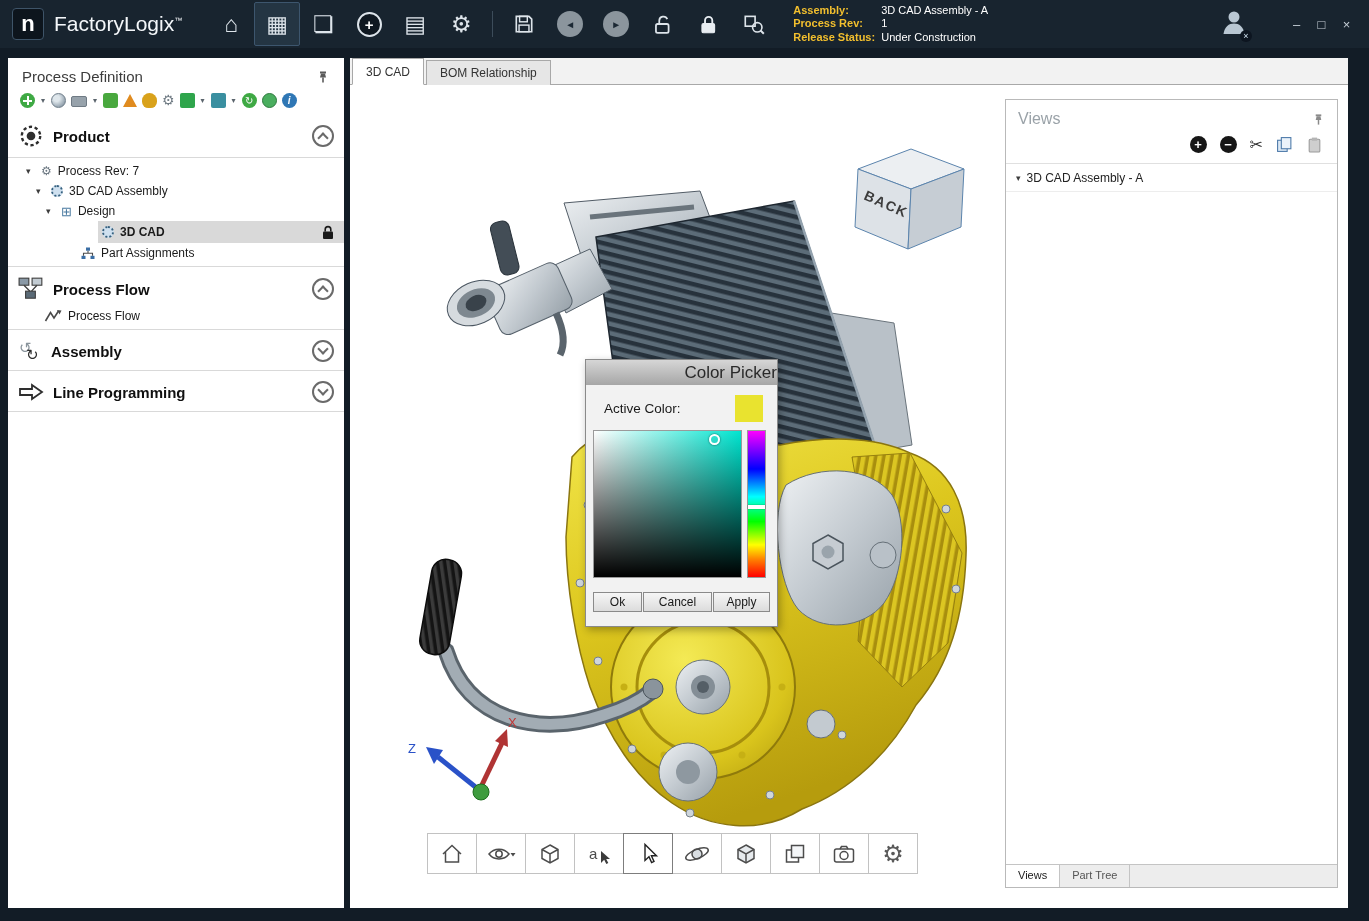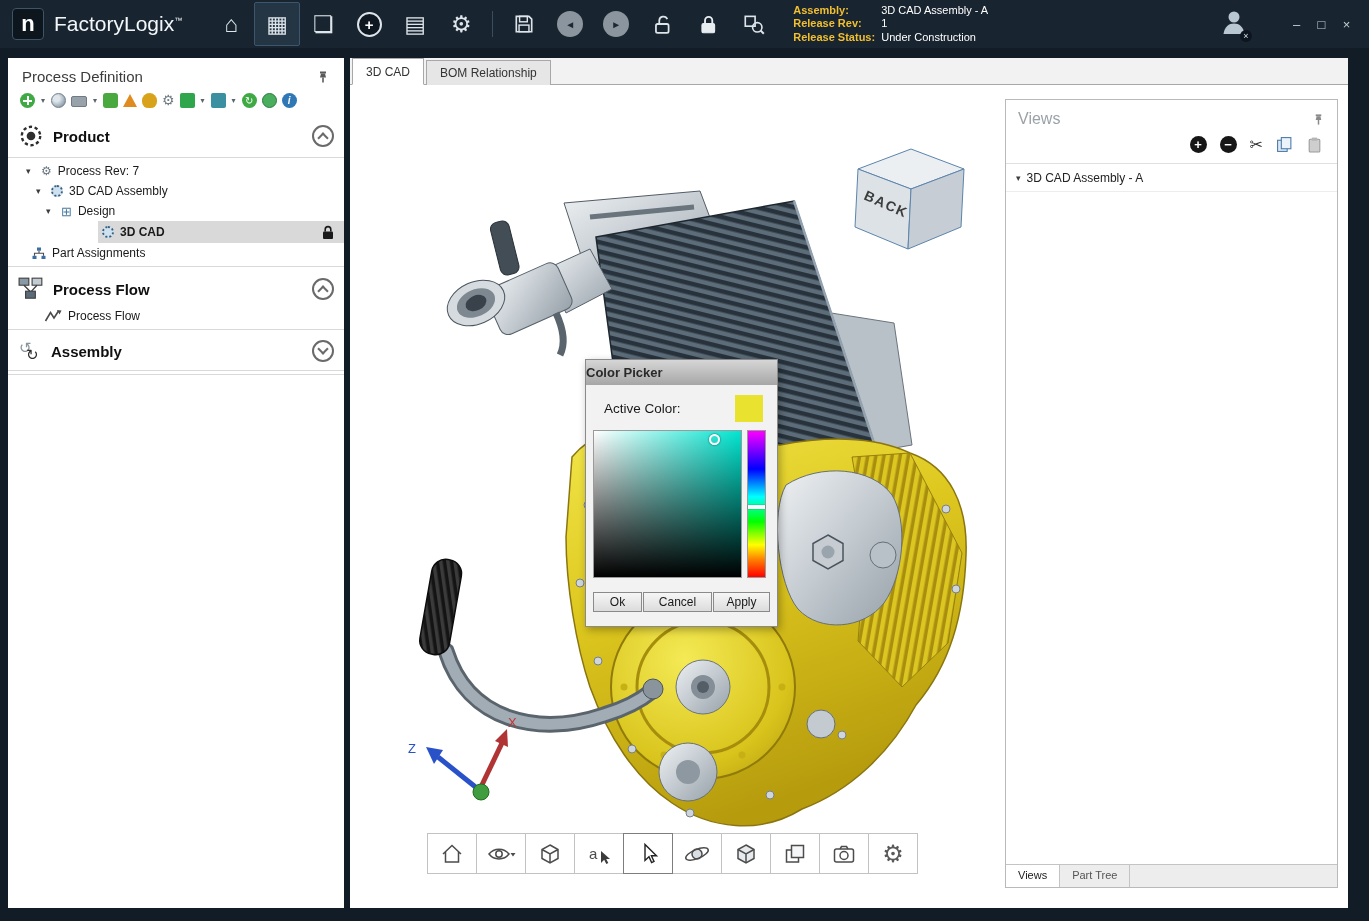--- a/index.html
+++ b/index.html
@@ -91,21 +91,21 @@
 .vp-row{display:flex;align-items:center;height:28px;padding:0 10px;border-bottom:1px solid #ededed;gap:6px}
 .vp-row .expander{font-size:9px;color:#3c3c3c}
 .vp-row.sel{background:#d4d4d4;padding-left:32px;border-bottom:1px solid #c6c6c6}
 .vp-row.sel .pencil{margin-left:auto;font-size:15px;color:#1a1a1a}
 .vp-tabs{height:23px;background:#ededed;border-top:1px solid #c4c4c4;display:flex;font-size:11px}
 .vp-tab{padding:4px 12px 0;border-right:1px solid #c4c4c4;color:#555;cursor:pointer}
 .vp-tab.active{background:#fff;color:#1a1a1a}
 
 
 .color-picker{position:absolute;left:235px;top:274px;width:193px;height:268px;background:#f2f2f2;border:1px solid #8a8a8a;box-shadow:2px 3px 8px rgba(0,0,0,.3);z-index:8}
-.cp-title{height:25px;line-height:25px;text-align:left;font-size:13px;font-weight:bold;color:#2a2a2a;background:linear-gradient(#d6d6d6,#a6a6a6);cursor:move}
+.cp-title{height:25px;line-height:25px;text-align:right;font-size:17px;font-weight:normal;color:#2a2a2a;background:linear-gradient(#d6d6d6,#a6a6a6);cursor:move}
 .cp-active-row{display:flex;align-items:center;padding:10px 14px 8px 18px}
 .cp-label{font-size:13.5px;color:#1a1a1a}
 .cp-swatch{margin-left:auto;width:28px;height:27px}
 .cp-area{display:flex;padding:0 7px;gap:5px}
 .cp-sv{position:relative;width:149px;height:148px;border:1px solid #9a9a9a;background:linear-gradient(to top,#000,rgba(0,0,0,0)),linear-gradient(to right,#fff,#00e5d0)}
 .cp-sv-marker{position:absolute;left:78%;top:2%;width:11px;height:11px;border:2px solid #fff;border-radius:50%;box-shadow:0 0 2px rgba(0,0,0,.7)}
 .cp-hue{position:relative;width:19px;height:148px;border:1px solid #9a9a9a;background:linear-gradient(to bottom,#ff00ff 0%,#8000ff 13%,#0000ff 26%,#00ffff 45%,#00ff00 62%,#ffff00 78%,#ff8000 88%,#ff0000 100%)}
 .cp-hue-marker{position:absolute;left:0;right:0;top:51%;height:4px;background:#fff;box-shadow:0 0 1px #000}
 .cp-buttons{display:flex;justify-content:space-between;padding:14px 7px 0}
 .cp-buttons button{font-family:"Liberation Sans",sans-serif;font-size:12px;color:#1a1a1a;background:linear-gradient(#f6f6f6,#dcdcdc);border:1px solid #8a8a8a;padding:2px 12px;cursor:pointer}
@@ -181,21 +181,21 @@
       </svg>
     </div>
   </div>
 
   <div class="tb-info">
     <div class="info-row">
         <span class="info-label">Assembly:</span>
         <span class="info-value">3D CAD Assembly - A</span>
       </div>
     <div class="info-row">
-        <span class="info-label">Release Rev:</span>
+        <span class="info-label">Process Rev:</span>
         <span class="info-value">1</span>
       </div>
     <div class="info-row">
         <span class="info-label">Release Status:</span>
         <span class="info-value">Under Construction</span>
       </div>
   </div>
 
   <div class="tb-right">
     <div class="user-wrap">
@@ -272,21 +272,21 @@
         <span class="lbl">Design</span>
       </div>
       <div class="row sel">
         <span class="cad-circ"></span>
         <span class="lbl">3D CAD</span>
         <svg class="lock" width="12" height="15" viewBox="0 0 12 15">
           <rect x="1" y="6.5" width="10" height="7.5" rx="1" fill="#1a1a1a"></rect>
           <path d="M3.2 6.5 V4.4 a2.8 2.8 0 0 1 5.6 0 V6.5" fill="none" stroke="#1a1a1a" stroke-width="1.6"></path>
         </svg>
       </div>
-      <div class="row" style="padding-left:24px">
+      <div class="row" style="padding-left:73px">
         <svg width="14" height="13" viewBox="0 0 14 13">
           <rect x="5" y="0.5" width="4" height="3.2" fill="#3a6ea5"></rect>
           <rect x="0.5" y="8.8" width="4" height="3.2" fill="#3a6ea5"></rect>
           <rect x="9.5" y="8.8" width="4" height="3.2" fill="#3a6ea5"></rect>
           <path d="M7 3.7 V6.2 M2.5 8.8 V6.2 H11.5 V8.8" fill="none" stroke="#4a4a4a" stroke-width="1.1"></path>
         </svg>
         <span class="lbl">Part Assignments</span>
       </div>
       <div class="divider"></div>
 
@@ -316,20 +316,29 @@
           <span class="r1">↺</span>
           <span class="r2">↻</span>
         </span>
         <span class="sec-label">Assembly</span>
         <span class="circle-btn">
             <i class="chev down"></i>
           </span>
       </div>
       <div class="divider"></div>
 
+      <div class="sec">
+        <svg width="26" height="20" viewBox="0 0 26 20">
+          <path d="M2 7 H14 V3 L24 10 L14 17 V13 H2 Z" fill="none" stroke="#2e2e2e" stroke-width="1.8"></path>
+        </svg>
+        <span class="sec-label">Line Programming</span>
+        <span class="circle-btn">
+            <i class="chev down"></i>
+          </span>
+      </div>
       <div class="divider"></div>
     </div>
   </aside>
 
   <section class="main">
     <div class="tabbar">
       <div class="tab active">3D CAD</div>
       <div class="tab">BOM Relationship</div>
     </div>
 

